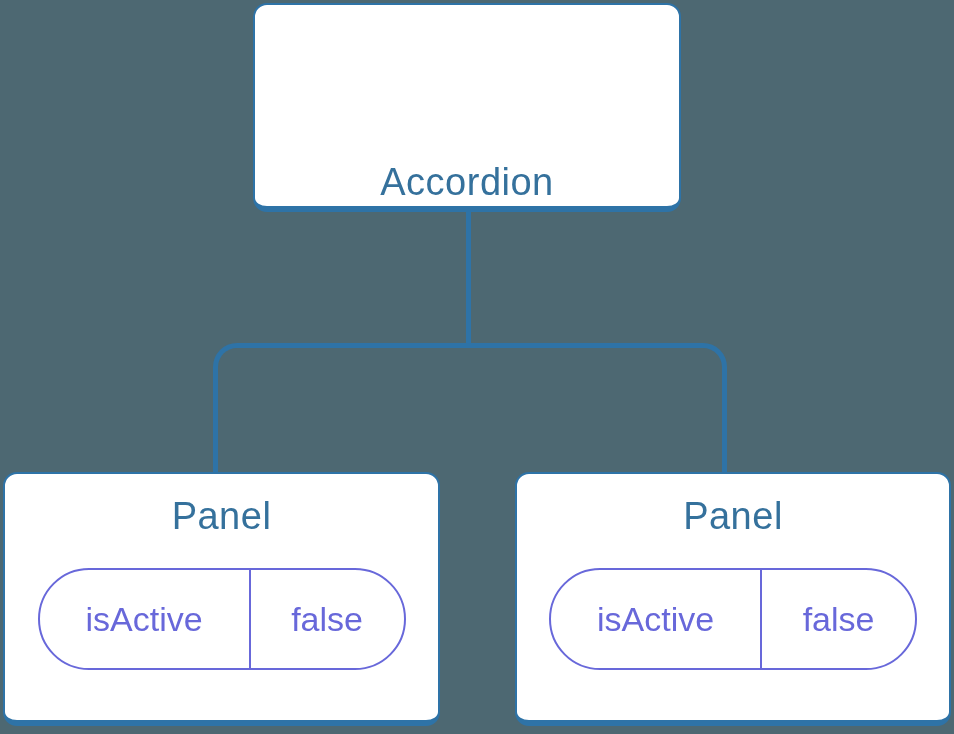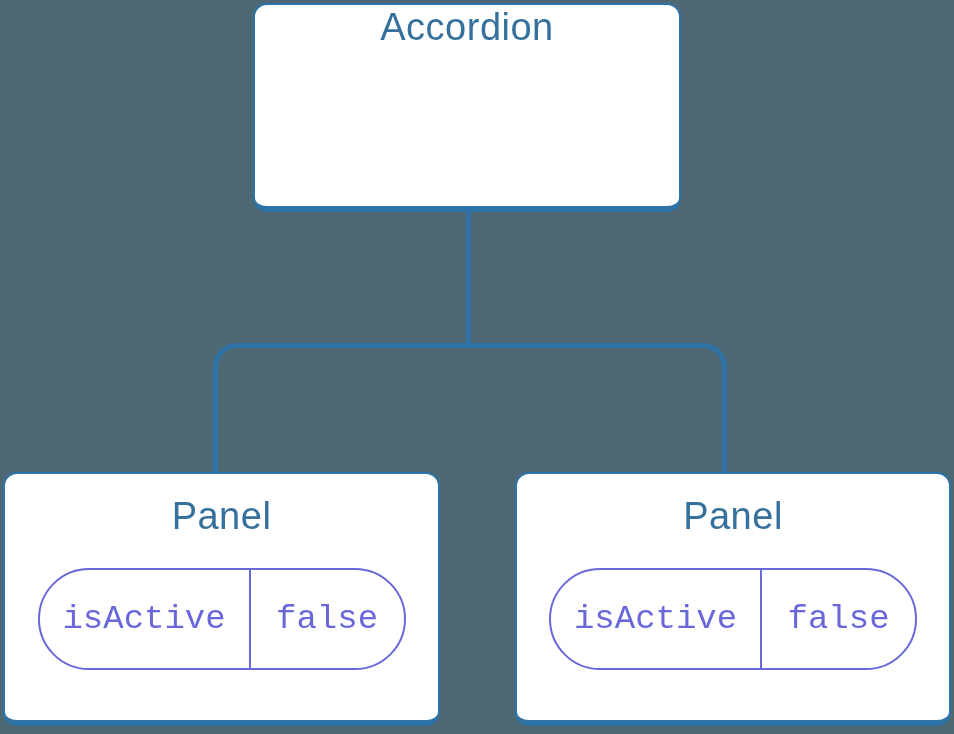--- a/index.html
+++ b/index.html
@@ -26,21 +26,21 @@
     border: 2px solid var(--box_border);
     border-bottom-width: 6px;
     border-radius: 14px;
     display: flex;
     flex-direction: column;
     align-items: center;
   }
   #node-accordion {
     left: 253px; top: 3px;
     width: 428px; height: 209px;
-    justify-content: flex-start;
+    justify-content: flex-end;
   }
   #node-panel-left {
     left: 3px; top: 472px;
     width: 437px; height: 254px;
   }
   #node-panel-right {
     left: 515px; top: 472px;
     width: 436px; height: 254px;
   }
   .node-title {
@@ -61,21 +61,20 @@
     display: flex;
     overflow: hidden;
   }
   .state-key, .state-value {
     display: flex;
     align-items: center;
     justify-content: center;
     font-size: 34px;
     color: var(--state_accent);
     line-height: 1;
-    font-family: Liberation Mono, monospace;
   }
   .state-key {
     flex: 0 0 58%;
     border-right: 2px solid var(--state_accent);
   }
   .state-value { flex: 1 1 auto; }
   .connector-stem {
     position: absolute;
     left: 466px; top: 209px;
     width: 5px; height: 137px;

